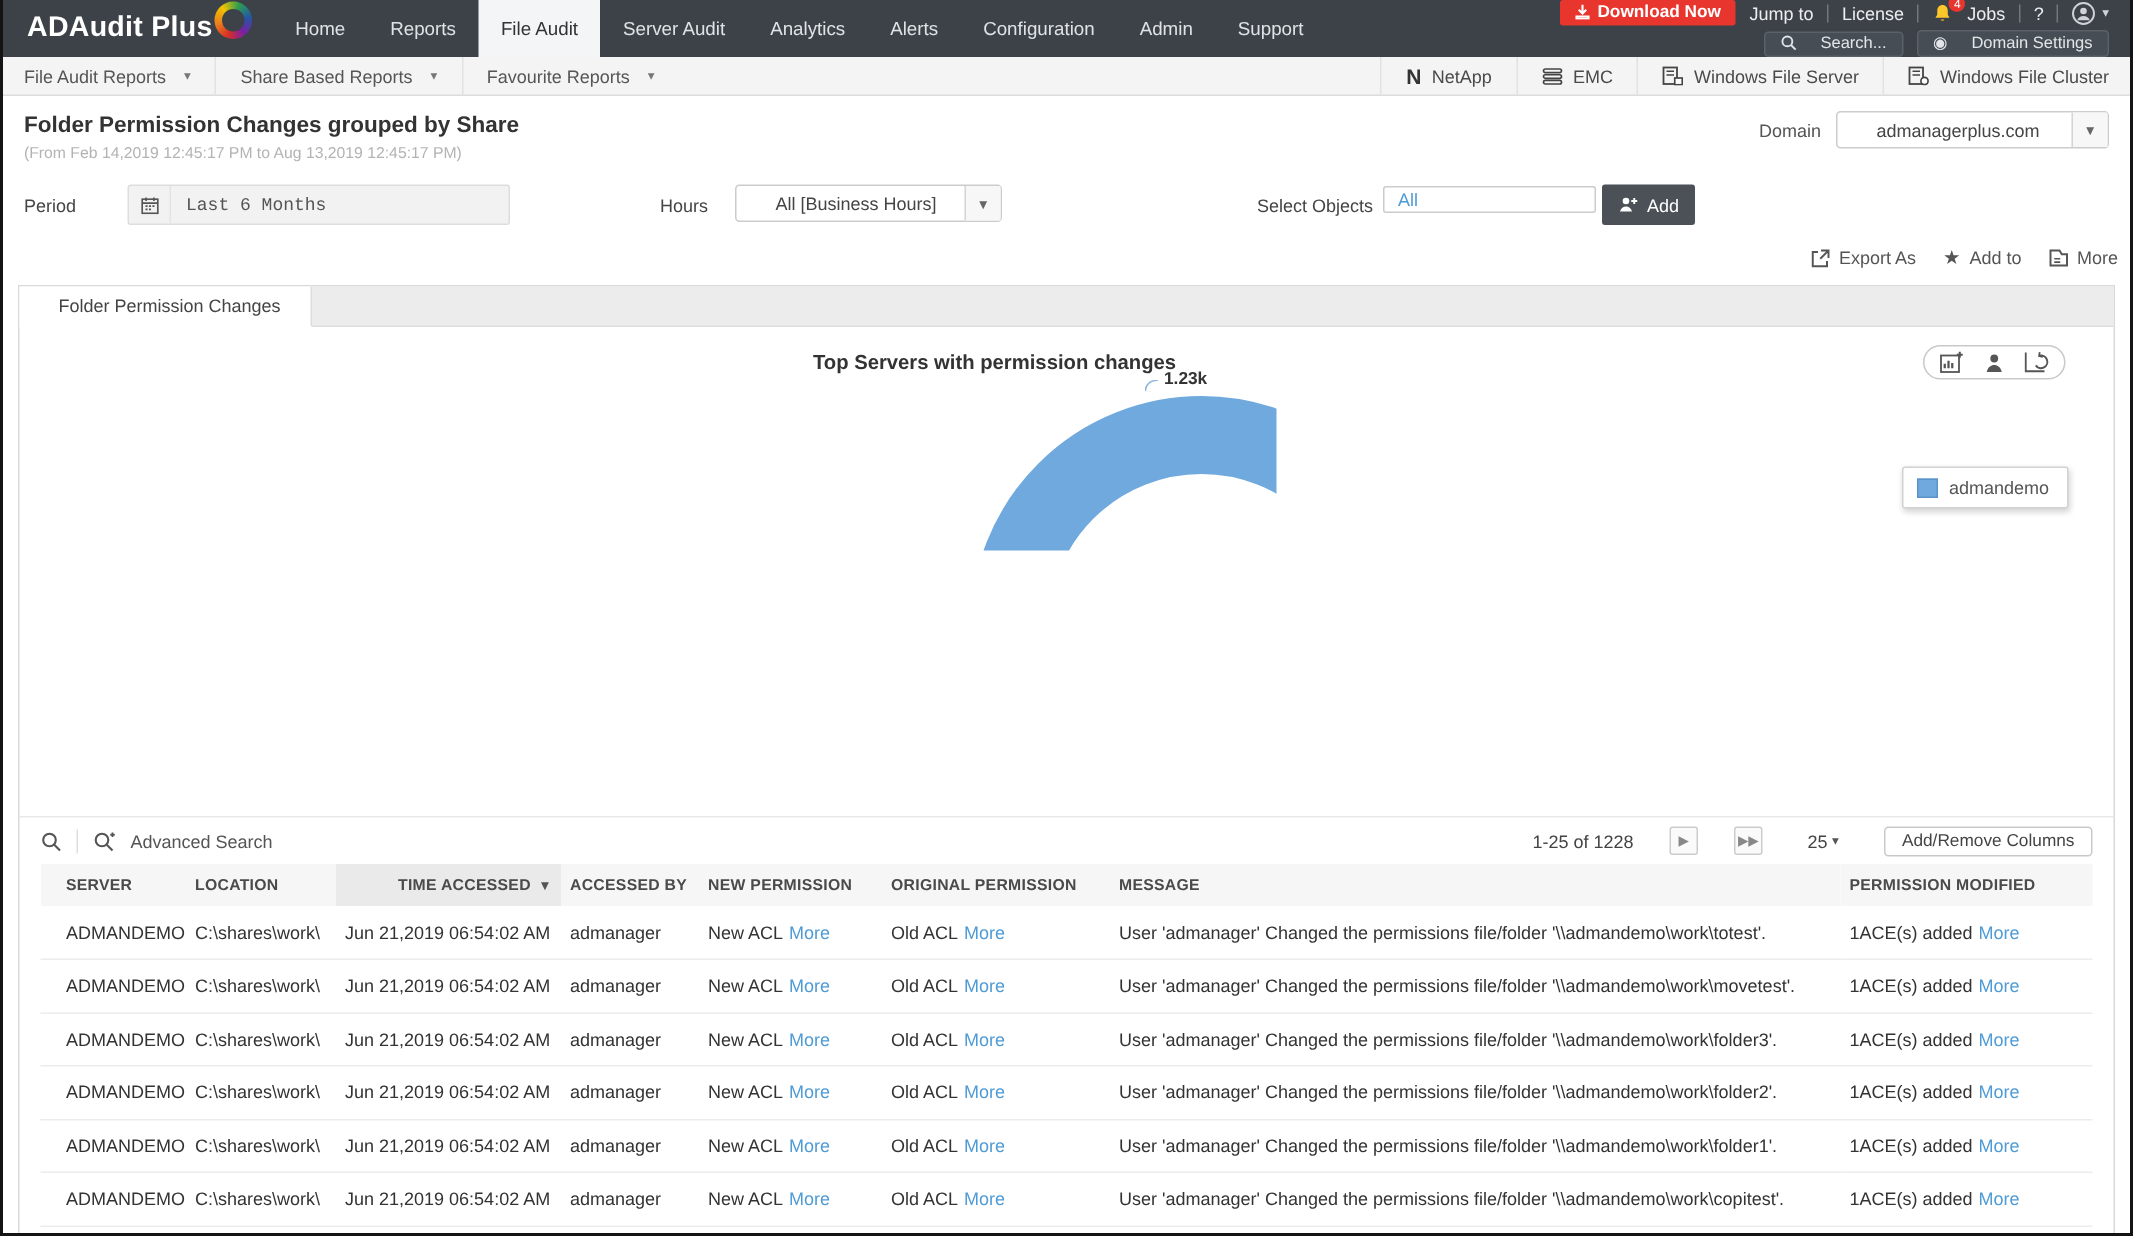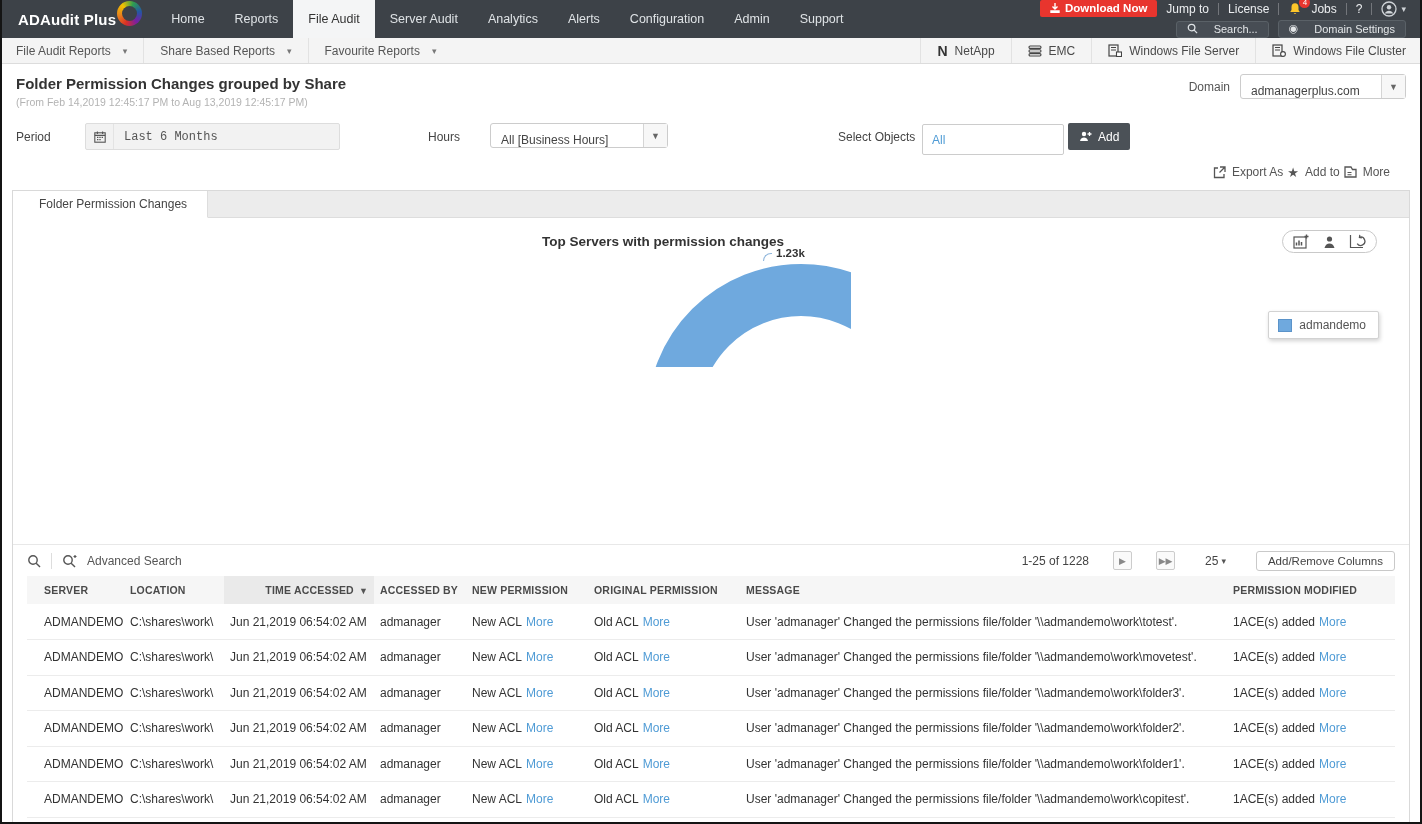--- a/index.html
+++ b/index.html
@@ -4,21 +4,21 @@
 <style>
   * { margin:0; padding:0; box-sizing:border-box; }
   html,body { width:1422px; height:824px; overflow:hidden; background:#fff;
     font-family:"Liberation Sans","DejaVu Sans",sans-serif; color:#333; }
   a { text-decoration:none; color:inherit; cursor:pointer; }
   .frame { position:fixed; inset:0; border:2px solid #141414; border-top:none; pointer-events:none; z-index:99; }
 
   
   .topnav { height:38px; background:#3d4248; display:flex; align-items:stretch; color:#eceef0; position:relative; }
   .logo { display:flex; align-items:center; padding:0 34px 0 18px; position:relative; }
-  .logo-text { font-size:15px; font-weight:bold; color:#fff; letter-spacing:.2px; }
+  .logo-text { font-size:19px; font-weight:bold; color:#fff; letter-spacing:.2px; }
   .swirl { position:absolute; right:8px; top:1px; width:25px; height:25px; border-radius:50%;
     background:conic-gradient(from 200deg,#d93025,#e8821c,#f2c300,#2e9e4f,#2456a6,#7a1fa2,#d93025); }
   .swirl i { position:absolute; inset:5px; background:#3d4248; border-radius:50%; }
   .menu { display:flex; align-items:stretch; margin-left:6px; }
   .nav-item { display:flex; align-items:center; padding:0 15px; font-size:12.5px; color:#dfe3e6; }
   .nav-item.active { background:#f4f5f6; color:#333; }
   .nav-right { margin-left:auto; display:flex; flex-direction:column; justify-content:center; gap:3px; padding-right:16px; }
   .nr-row { display:flex; align-items:center; justify-content:flex-end; gap:9px; font-size:12px;text-align:right; }
   .vsep { width:1px; height:12px; background:rgba(255,255,255,.28); }
   .dl-btn { background:#e8352e; color:#fff; font-size:11.5px; font-weight:bold; padding:2px 10px 3px; border-radius:2px; display:flex; align-items:center; gap:5px; }
@@ -36,38 +36,38 @@
   .sub-item .caret { color:#777; }
   .sub-right { margin-left:auto; display:flex; align-items:stretch; }
   .sub-srv { display:flex; align-items:center; gap:7px; padding:0 16px; border-left:1px solid #e2e2e2; color:#4a4a4a; }
   .netapp-n { font-weight:bold; font-size:14px; color:#333; }
 
   
   .titlebar { position:relative; padding:11px 16px 5px; height:54px; }
   .page-title { font-size:15px; font-weight:bold; color:#333; }
   .page-subtitle { font-size:10.5px; color:#b3b3b3; margin-top:4px; }
   .domain-box { position:absolute; right:16px; top:10px; display:flex; align-items:center; gap:10px; font-size:12px; color:#555; }
-  .selectbox { display:flex; align-items:flex-end; border:1px solid #ccc; border-radius:3px; background:#fff; height:25px; }
+  .selectbox { display:flex; align-items:center; border:1px solid #ccc; border-radius:3px; background:#fff; height:25px;padding-left:16px; }
   .selectbox .val { padding:0 10px; font-size:12px; color:#444; }
   .selectbox .chev { border-left:1px solid #d5d5d5; background:#f7f7f7; width:24px; height:100%; display:flex; align-items:center; justify-content:center; color:#666; font-size:9px; }
   .domain-box .selectbox .val { width:140px; }
 
   
   .filterbar { position:relative; height:40px; font-size:12px; color:#444; }
   .flabel { position:absolute; top:12px; }
   .period-group { position:absolute; left:85px; top:5px; width:255px; height:27px; background:#f2f2f2; border:1px solid #ddd; border-radius:2px; display:flex; align-items:center; }
   .cal-cell { width:28px; height:100%; display:flex; align-items:center; justify-content:center; border-right:1px solid #e3e3e3; }
   .period-group .val { padding-left:10px; color:#555;font-family:Liberation Mono, monospace; }
   .hours-select { position:absolute; left:490px; top:5px; width:178px; }
   .hours-select .val { flex:1; }
-  .objects-input { position:absolute; left:922px; top:6px; width:142px; height:31px; border:1px solid #ccc; border-radius:2px; background:#fff; display:flex; align-items:center; padding:0 9px; color:#4f9bd5; }
+  .objects-input { position:absolute; left:922px; top:6px; width:142px; height:18px; border:1px solid #ccc; border-radius:2px; background:#fff; display:flex; align-items:center; padding:0 9px; color:#4f9bd5; }
   .add-btn { position:absolute; left:1068px; top:5px; height:27px; background:#4b5157; color:#fff; border:none; border-radius:2px; font-size:12px; padding:0 11px; display:flex; align-items:center; gap:6px; cursor:pointer; }
 
   
-  .actionbar { height:28px; display:flex; align-items:center; justify-content:flex-end; gap:4px; padding-right:32px; font-size:12px; color:#555; }
+  .actionbar { height:28px; display:flex; align-items:center; justify-content:flex-end; gap:18px; padding-right:10px; font-size:12px; color:#555; }
   .act { display:flex; align-items:center; gap:6px; }
   .star { font-size:13px; color:#555; }
 
   
   .panel { margin:4px 12px 0; border:1px solid #d9d9d9; background:#fff; height:634px; display:flex; flex-direction:column; }
   .tabstrip { height:27px; background:#ececec; border-bottom:1px solid #ddd; display:flex; align-items:stretch; }
   .tab.active { background:#fff; border-right:1px solid #ddd; margin-bottom:-1px; border-bottom:1px solid #fff; display:flex; align-items:center; padding:0 20px 0 26px; font-size:12px; color:#444; }
 
   
   .chart-area { position:relative; height:326px; }
@@ -247,21 +247,21 @@
   <span class="period-group">
     <span class="cal-cell">
       <svg width="12" height="12" viewBox="0 0 12 12">
           <rect x="0.8" y="1.8" width="10.4" height="9.4" fill="none" stroke="#555" stroke-width="1.1"></rect>
           <path d="M3.4 0.6v2.4M8.6 0.6v2.4M0.8 4.4h10.4" stroke="#555" stroke-width="1.1"></path>
           <path d="M3 6.4h1.4M5.3 6.4h1.4M7.6 6.4h1.4M3 8.6h1.4M5.3 8.6h1.4" stroke="#555" stroke-width="1.2"></path>
         </svg>
     </span>
     <span class="val">Last 6 Months</span>
   </span>
-  <span class="flabel" style="left:428px">Hours</span>
+  <span class="flabel" style="left:440px">Hours</span>
   <span class="selectbox hours-select">
     <span class="val">All [Business Hours]</span>
     <span class="chev">▼</span>
   </span>
   <span class="flabel" style="left:838px">Select Objects</span>
   <span class="objects-input">
     <span>All</span>
   </span>
   <button class="add-btn">
     <span class="ico">

